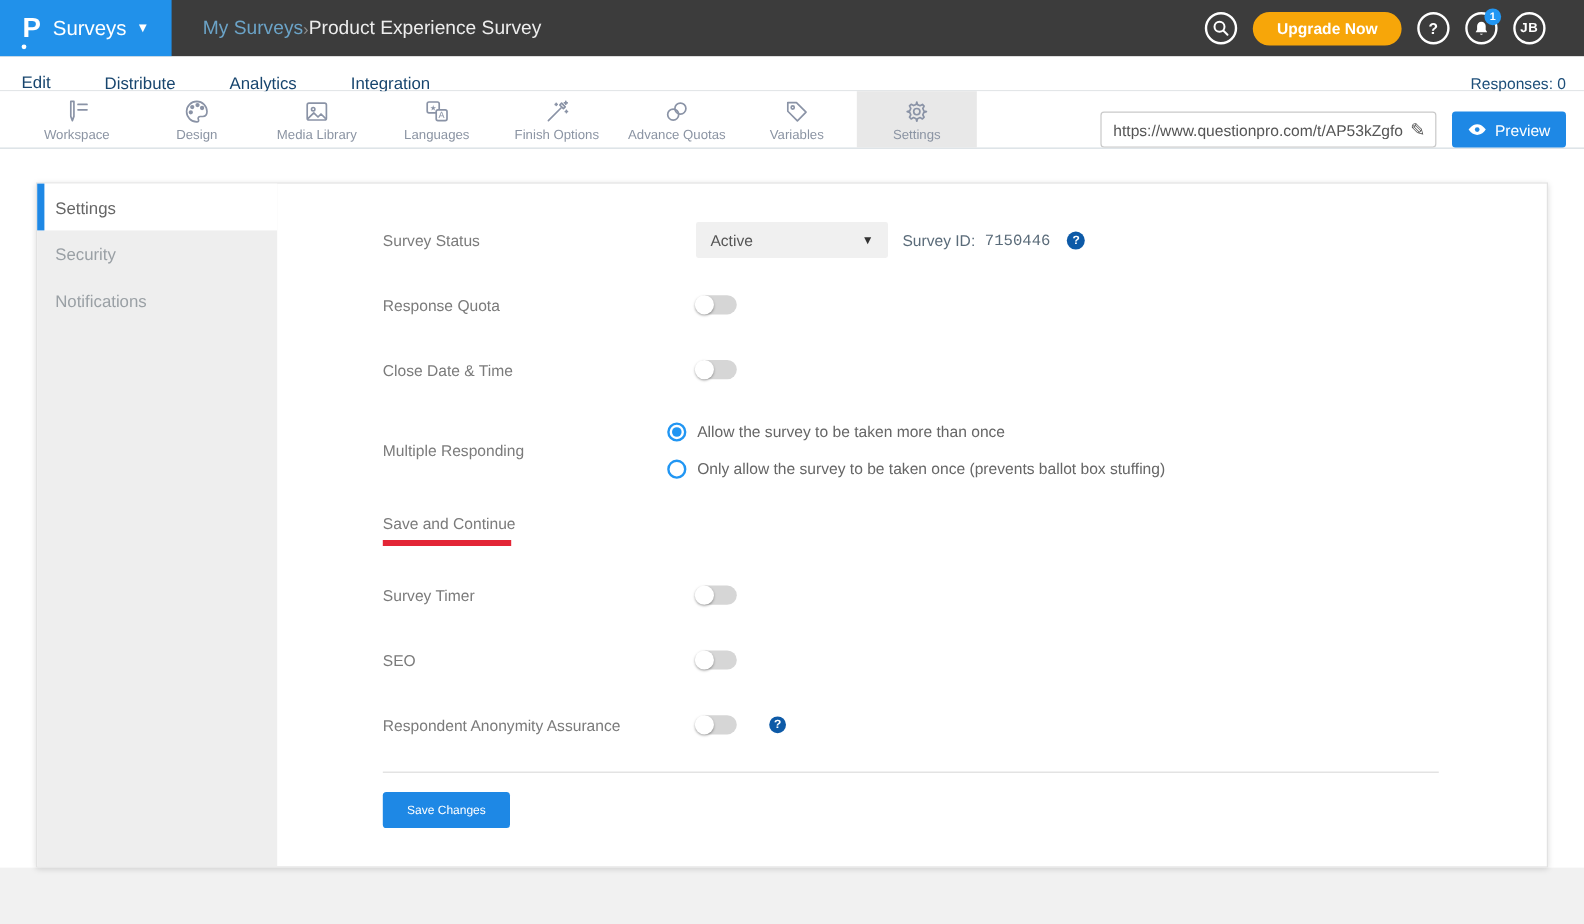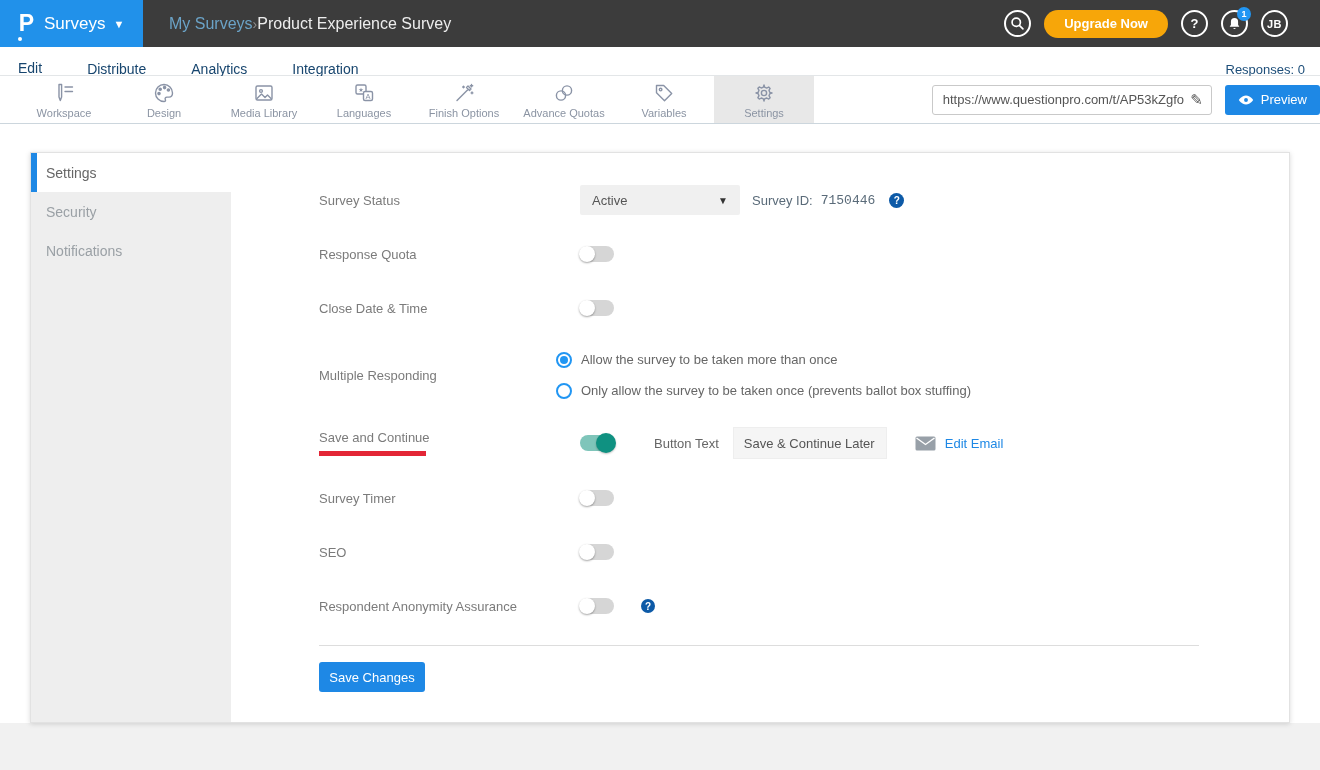--- a/index.html
+++ b/index.html
@@ -32,21 +32,21 @@
   .tab { font-size:14px; color:#17456e; margin-right:45px; padding:3px 0 4px; cursor:pointer; }
   .tab.active { border-bottom:2px solid #1e88e5; }
   .responses { margin-left:auto; font-size:13px; color:#1d4e79; }
   
   .toolbar { position:absolute; top:76px; left:0; width:1320px; height:48px; background:#fff; border-bottom:1px solid #ccd6dd; display:flex; align-items:stretch; padding-left:14px; }
   .tool-item { width:100px; display:flex; flex-direction:column; align-items:center; justify-content:center; gap:2px; cursor:pointer; }
   .tool-item.active { background:#e8e8e8; }
   .tool-icon { height:24px; display:flex; align-items:center; justify-content:center; color:#8a93a6; }
   .tool-icon svg { stroke:#8a93a6; fill:none; stroke-width:1.4; stroke-linecap:round; stroke-linejoin:round; }
   .tool-label { font-size:11px; color:#8b94a3; }
-  .url-wrap { margin-left:auto; display:flex; align-items:center; gap:13px; }
+  .url-wrap { margin-left:auto; display:flex; align-items:flex-end; gap:13px; padding-right:15px; }
   .url-box { width:280px; height:30px; border:1px solid #c9c9c9; border-radius:3px; background:#fff; display:flex; align-items:center; padding:0 8px 0 10px; }
   .url-input { border:none; outline:none; flex:1; font-size:13px; color:#555; font-family:inherit; background:transparent; }
   .pencil-icon { color:#555; font-size:15px; cursor:pointer; }
   .preview-btn { height:30px; padding:0 13px; background:#1e88e5; border:none; border-radius:3px; color:#fff; font-size:13px; font-family:inherit; display:flex; align-items:center; gap:7px; cursor:pointer; }
   
   .stage { position:absolute; top:124px; left:0; width:1320px; height:599px; background:#fff; }
   
   .card { position:absolute; top:152px; left:30px; width:1260px; height:571px; background:#fff; border:1px solid #e2e2e2; box-shadow:0 1px 5px rgba(0,0,0,0.15); }
   .side { position:absolute; top:0; left:0; width:200px; height:100%; background:#eeeeee; }
   .side-item { height:39px; display:flex; align-items:center; padding-left:15px; font-size:14px; color:#9aa0a5; cursor:pointer; }
@@ -76,21 +76,21 @@
   .radio-row { min-height:56px; align-items:center; }
   
   .label-underlined { position:relative; }
   .red-bar { width:107px; height:5px; background:#e32636; margin-top:6px; }
   .btn-text-label { margin-left:40px; font-size:13px; color:#666; }
   .text-input { margin-left:14px; width:154px; height:32px; background:#f5f5f5; border:1px solid #eee; font-size:13px; color:#555; padding:0 10px; font-family:inherit; outline:none; }
   .email-wrap { margin-left:28px; display:flex; align-items:center; gap:9px; cursor:pointer; }
   .email-link { font-size:13px; color:#1e88e5; }
   
   .divider { width:880px; border-top:1px solid #ddd; margin:6px 0 16px; }
-  .save-btn { width:106px; height:30px; background:#1e88e5; border:none; border-radius:3px; color:#fff; font-size:13px; font-family:inherit; cursor:pointer; }
+  .save-btn { width:106px; height:30px; background:#1e88e5; border:none; border-radius:3px; color:#fff; font-size:10px; font-family:inherit; cursor:pointer; }
   svg.mini { display:block; }
 </style>
 </head>
 <body>
 
 <div class="topbar">
   <div class="logo-block">
     <span class="logo-p"><span>P</span><span class="dot"></span></span>
     <span class="product-name">Surveys</span>
     <span class="logo-caret">▼</span>
@@ -293,34 +293,20 @@
         </div>
       </div>
     </div>
 
     
     <div class="row">
       <span class="row-label label-underlined">
         <span>Save and Continue</span>
         <span class="red-bar" style="display:block;"></span>
       </span>
-      <div class="ctrl">
-        <div class="toggle on">
-            <span class="knob"></span>
-          </div>
-        <span class="btn-text-label">Button Text</span>
-        <input class="text-input" type="text" value="Save &amp; Continue Later" style="">
-        <span class="email-wrap">
-          <svg class="mini" width="21" height="15" viewBox="0 0 21 15">
-              <rect x="0.5" y="0.5" width="20" height="14" rx="1.5" fill="#98a0a8"></rect>
-              <path d="M1.5 2l9 6.5 9-6.5" fill="none" stroke="#fff" stroke-width="1.4"></path>
-            </svg>
-          <span class="email-link">Edit Email</span>
-        </span>
-      </div>
     </div>
 
     
     <div class="row">
       <span class="row-label">Survey Timer</span>
       <div class="ctrl">
         <div class="toggle">
             <span class="knob"></span>
           </div>
       </div>

